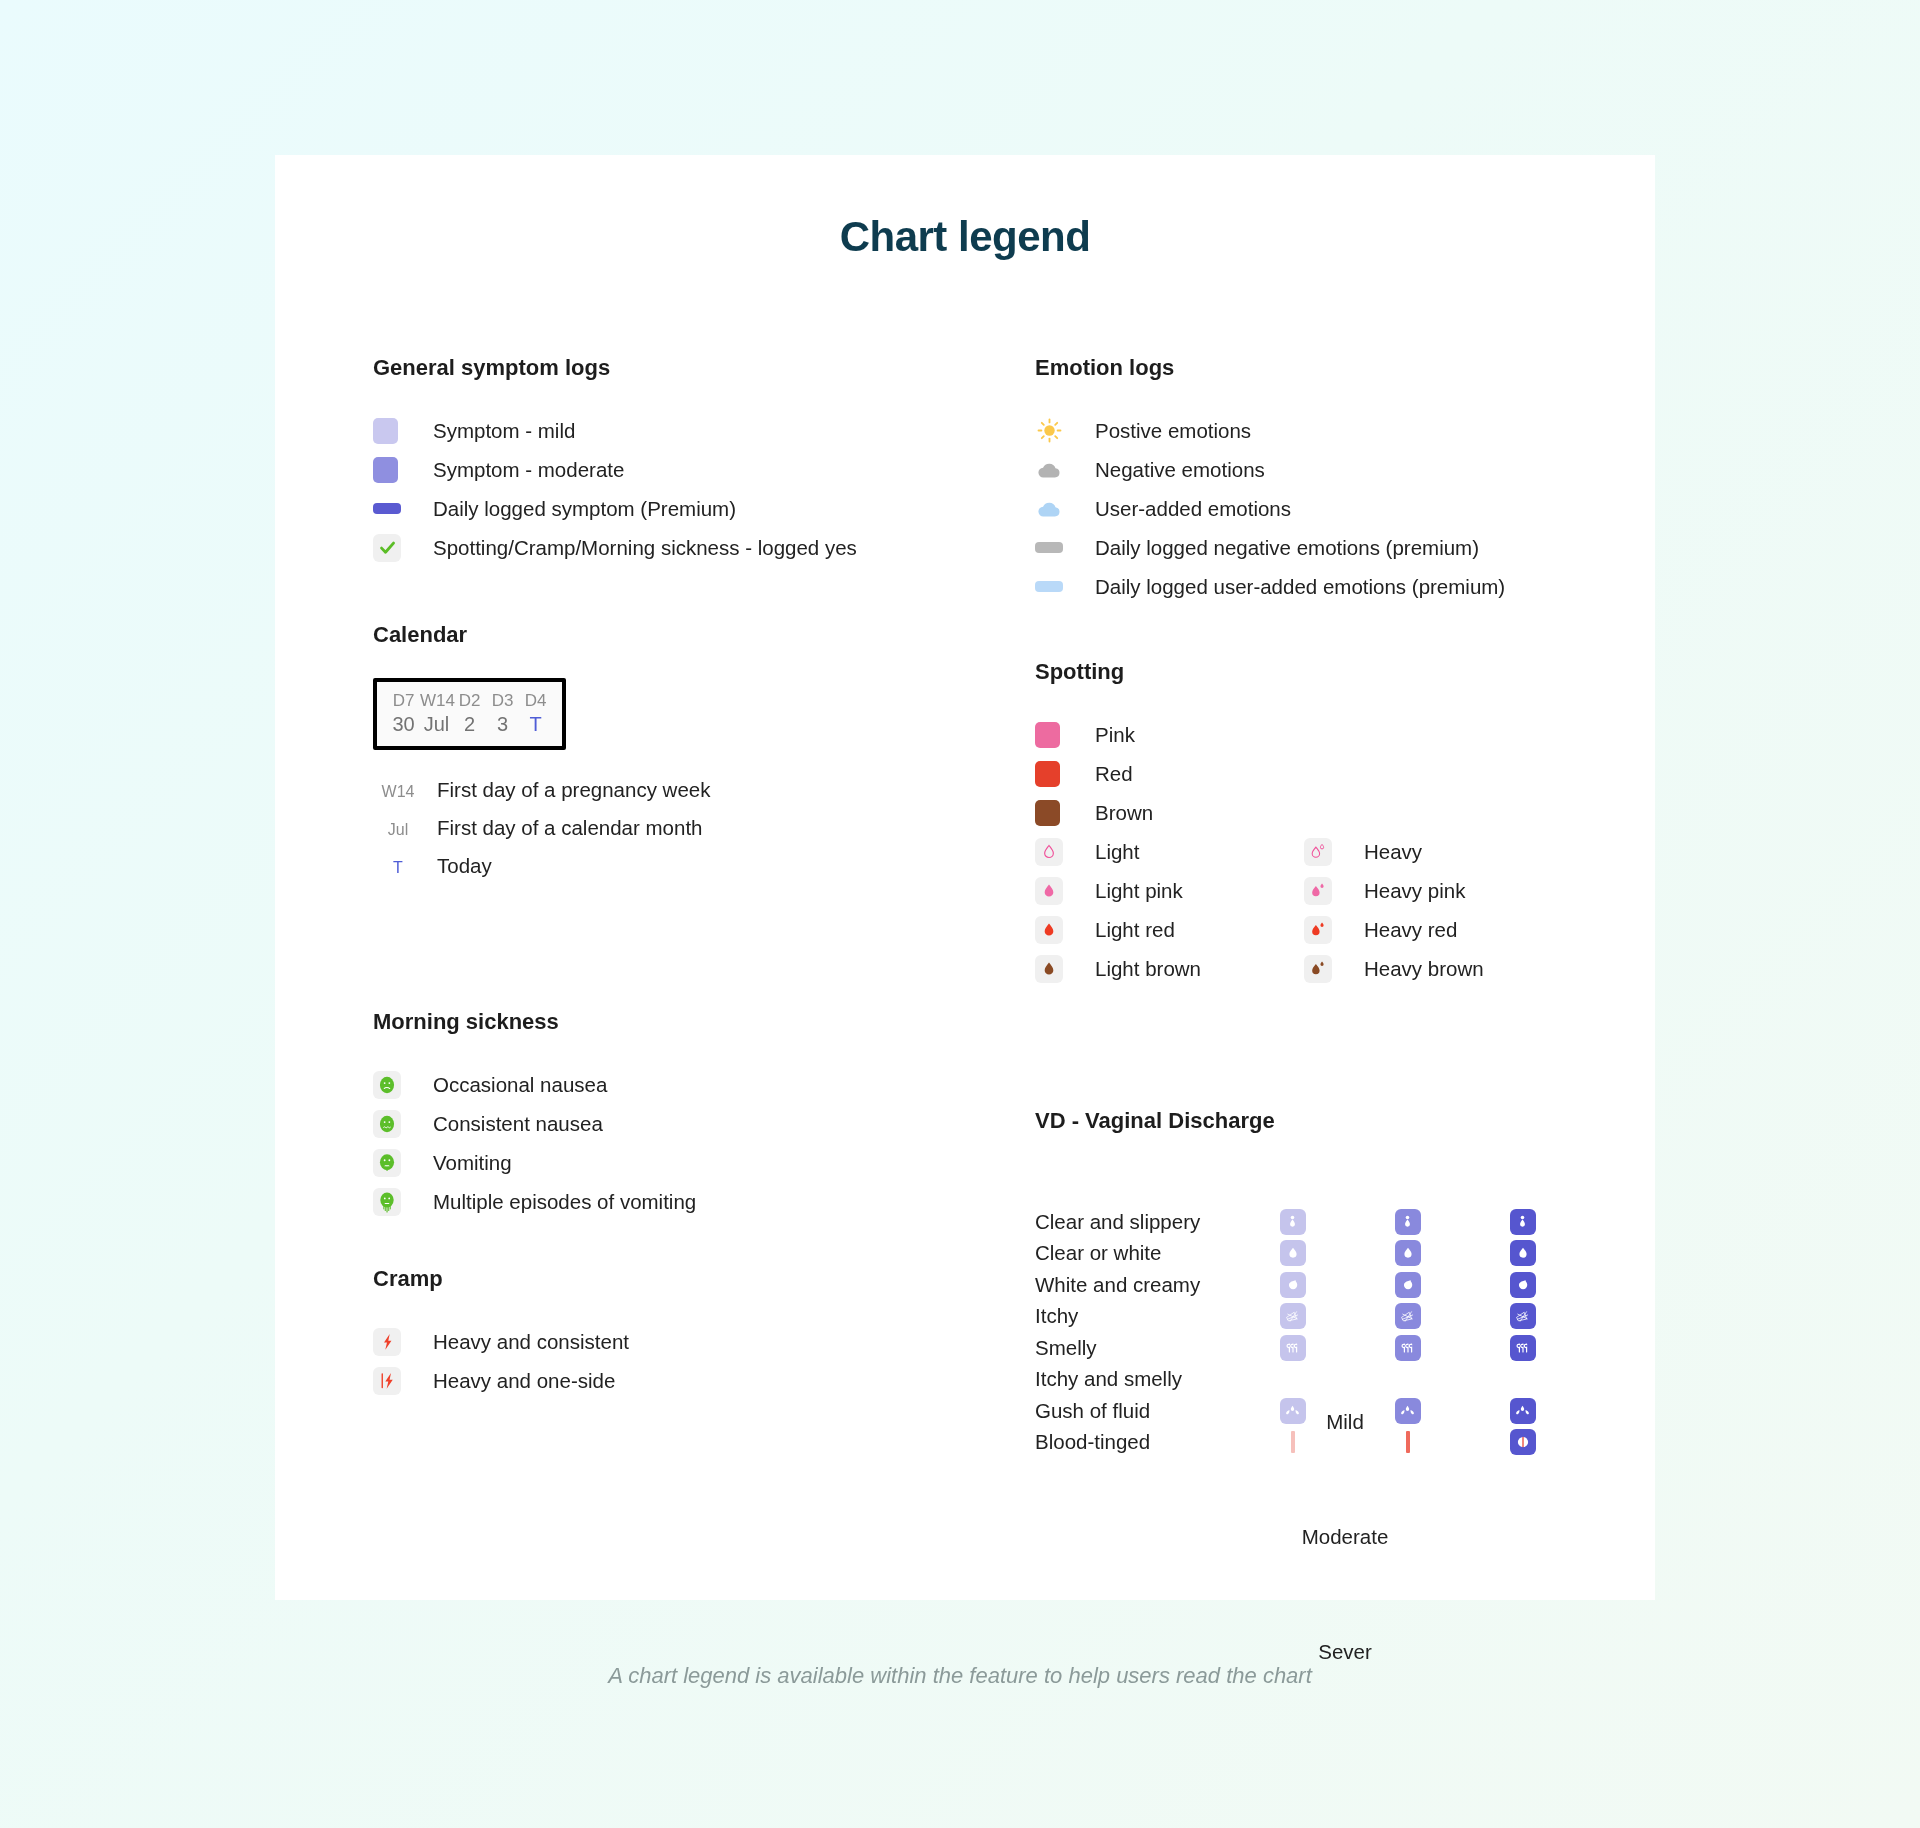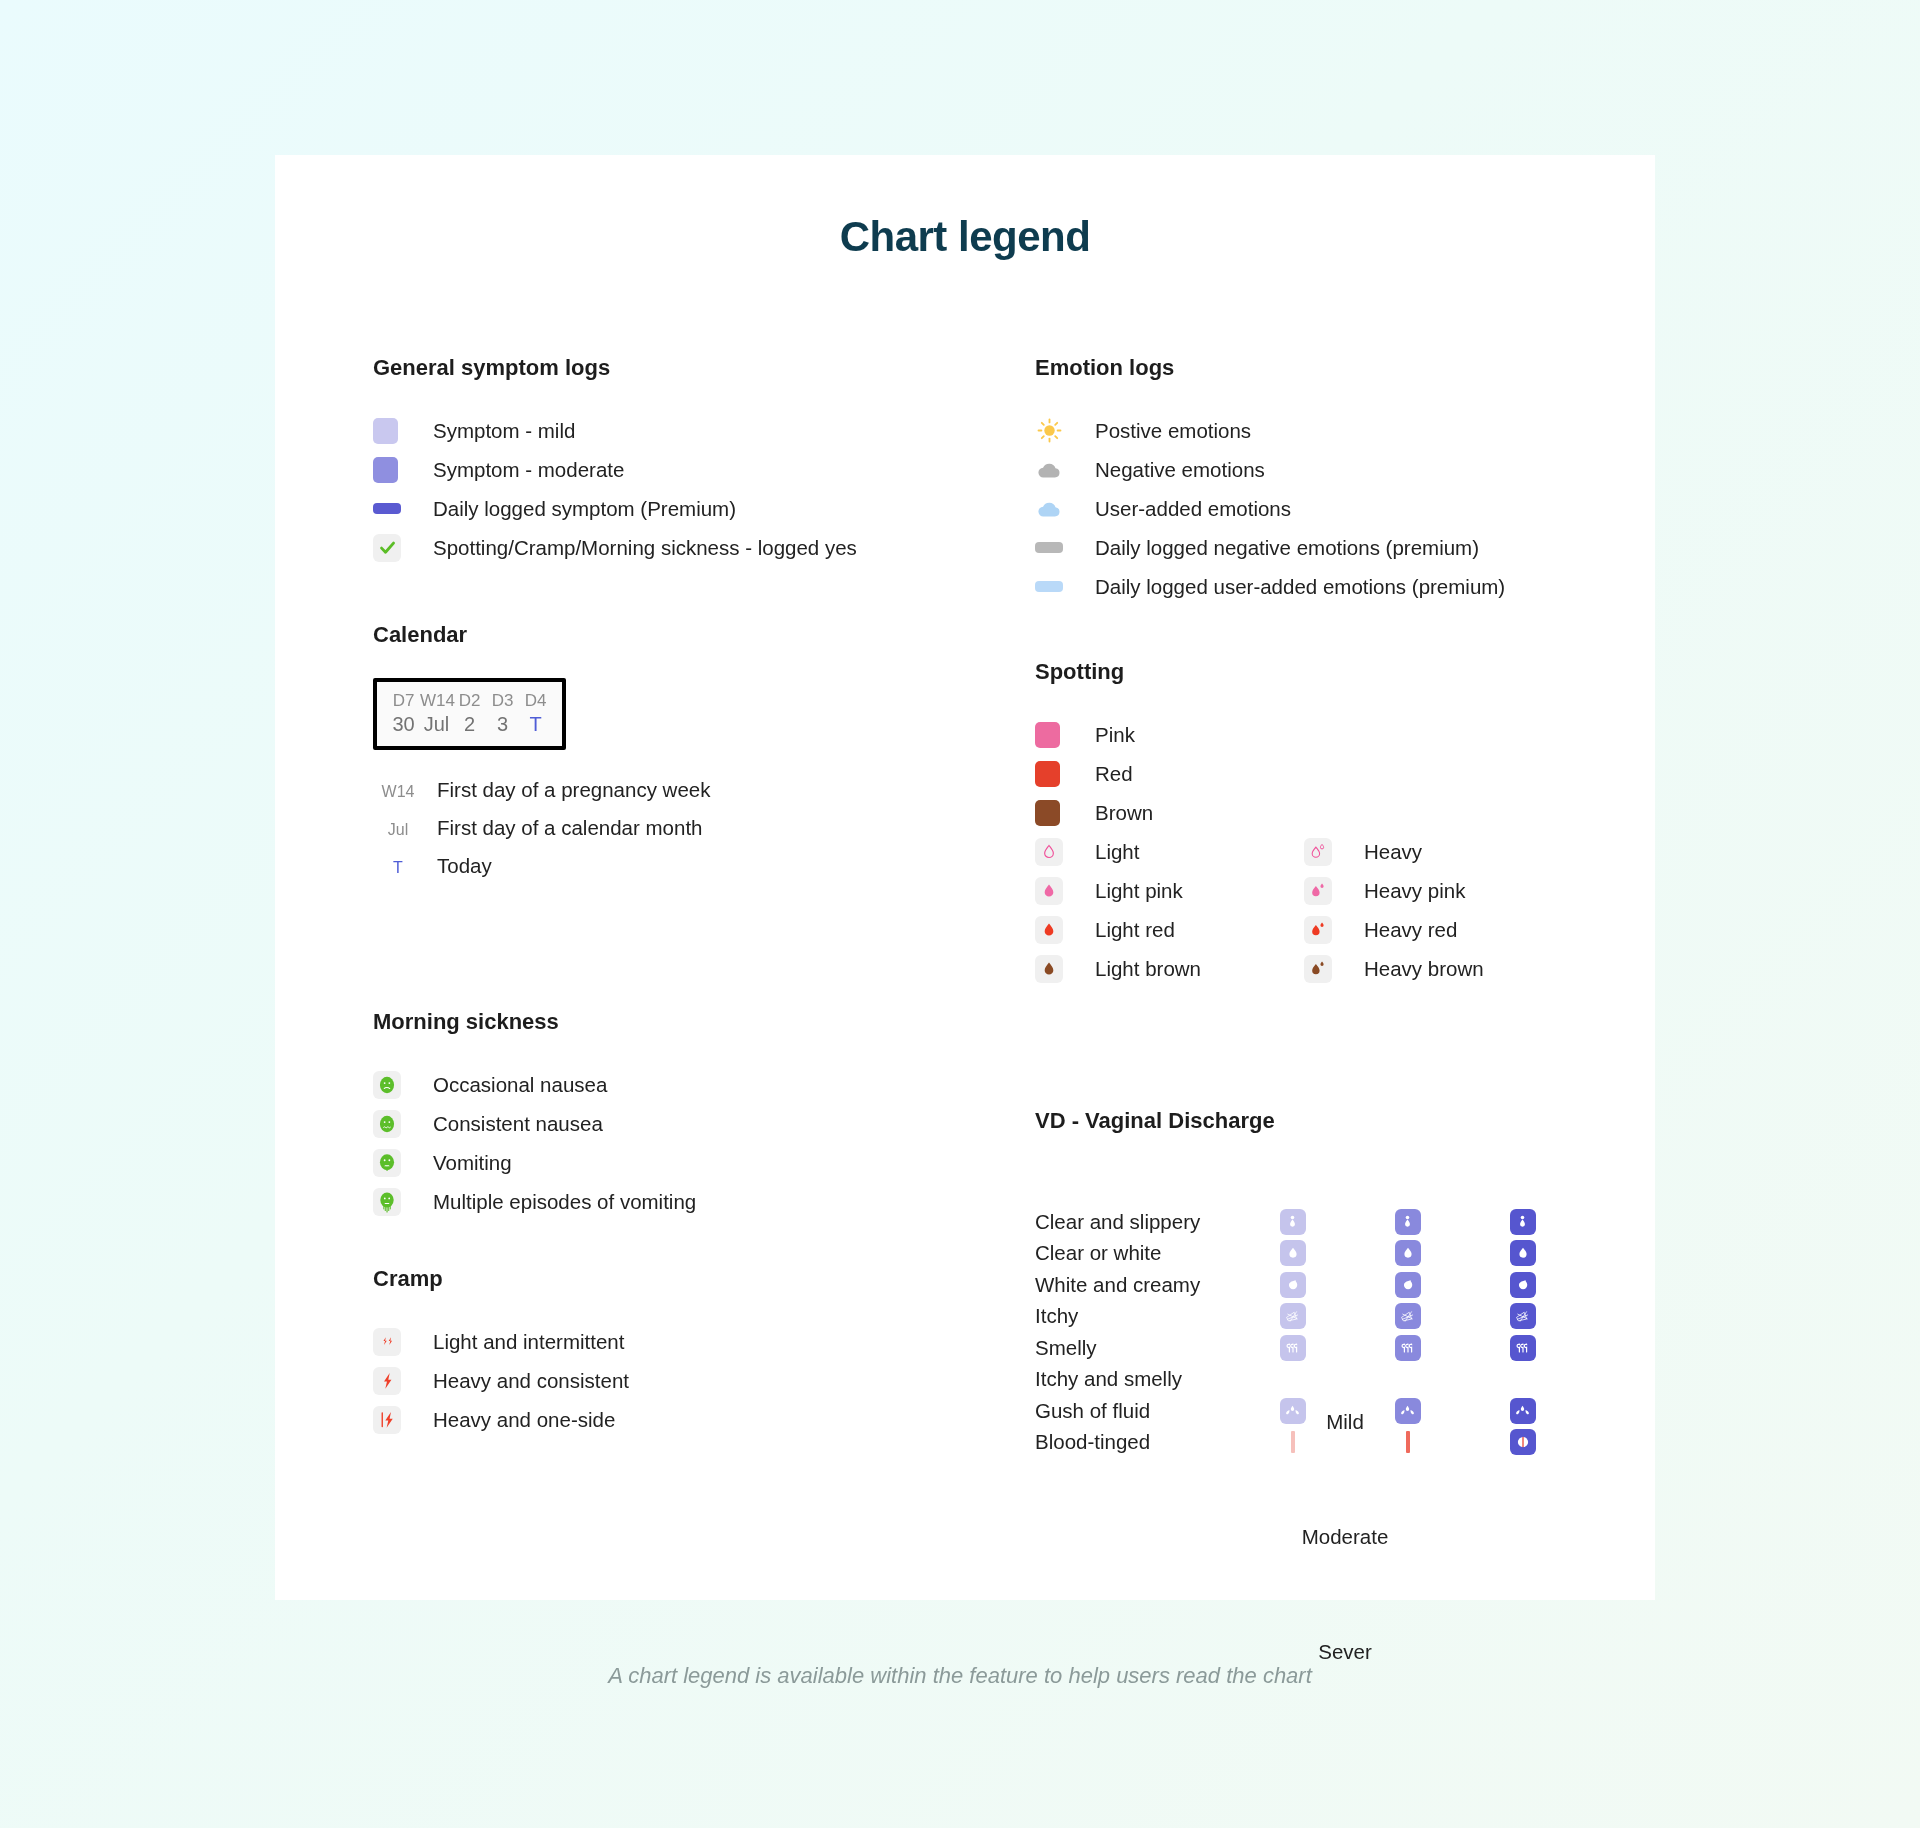--- a/index.html
+++ b/index.html
@@ -339,31 +339,20 @@
             </svg>
           </span>
         </div>
         <div class="legend-label">Multiple episodes of vomiting</div>
       </div>
     </div>
 
     <div class="section" style="margin-top:45px">
       <div class="section-title">Cramp</div>
 
-      <div class="legend-row">
-        <div class="legend-swatch-cell">
-          <span class="chip">
-            <svg width="21" height="21" viewBox="0 0 24 24">
-              <path d="M10 7l-2.6 4.4h1.8L8 16l3.2-5h-1.9z" fill="#ef402a"></path>
-              <path d="M16 7l-2.6 4.4h1.8L14 16l3.2-5h-1.9z" fill="#ef402a"></path>
-            </svg>
-          </span>
-        </div>
-        <div class="legend-label">Light and intermittent</div>
-      </div>
 
       <div class="legend-row">
         <div class="legend-swatch-cell">
           <span class="chip">
             <svg width="21" height="21" viewBox="0 0 24 24">
               <path d="M14.5 3.5L8 13.2h3.4L9.5 21.5 16.5 11h-3.6z" fill="#ef402a"></path>
             </svg>
           </span>
         </div>
         <div class="legend-label">Heavy and consistent</div>

